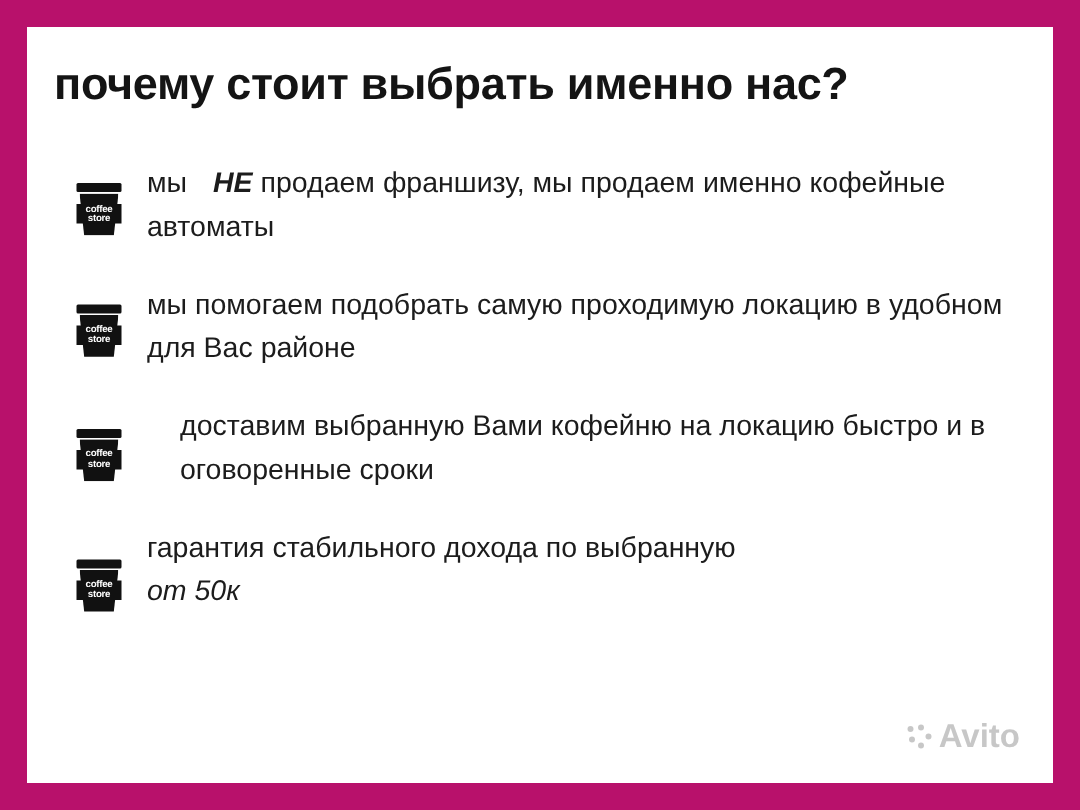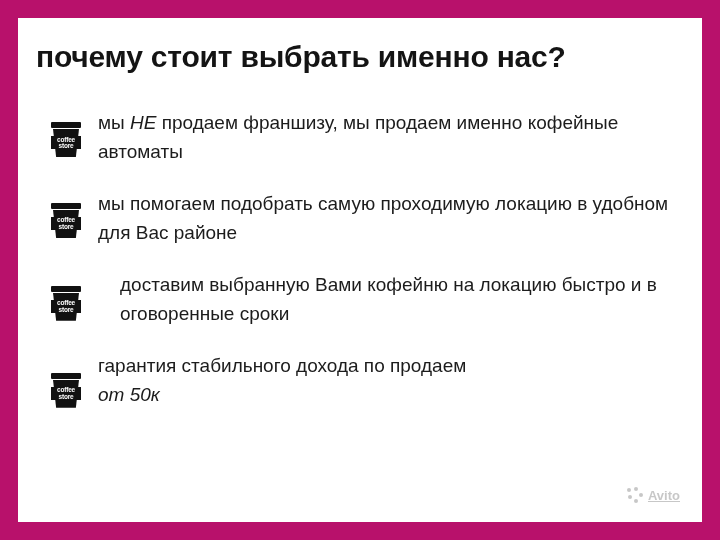--- a/index.html
+++ b/index.html
@@ -59,21 +59,22 @@
   }
   .item-text {
     flex: 1 1 auto;
     font-size: 19px;
     color: #1c1c1c;
     line-height: 1.55;
     padding-top: 0px;
   }
   .item-text .em {
     font-style: italic;
-    font-weight: normal;
+    font-weight: bold;
+    margin-left: 12px;
   }
   .item-text .bolditalic {
     font-style: italic;
     font-weight: normal;
   }
   
   #item-0 { margin-top: 6px; }
   #item-0 .item-icon { padding-top: 14px; }
   #item-1 { margin-top: 6px; }
   #item-1 .item-icon { padding-top: 14px; }
@@ -139,23 +140,22 @@
     letter-spacing: -0.2px;
   }
   #watermark {
     position: absolute;
     right: 22px;
     bottom: 18px;
     display: flex;
     align-items: center;
     opacity: 0.55;
     color: #9b9b9b;
-    font-size: 13px;
-    font-weight: bold;
-    text-decoration: underline;
+    font-size: 22px;
+    font-weight: bold;
   }
   #watermark .wm-mark {
     width: 17px;
     height: 17px;
     margin-right: 4px;
     position: relative;
   }
   #watermark .wm-mark i {
     position: absolute;
     width: 4px;
@@ -229,21 +229,21 @@
         <div class="item-icon">
           <div class="cup">
             <span class="lid"></span>
             <span class="body"></span>
             <span class="sleeve"></span>
             <span class="txt1">coffee</span>
             <span class="txt2">store</span>
           </div>
         </div>
         <div class="item-text">
-          <span>гарантия стабильного дохода по продаем </span><br>
+          <span>гарантия стабильного дохода по выбранную </span><br>
           <span class="bolditalic">от 50к</span>
         </div>
       </div>
 
     </div>
 
     <div id="watermark">
       <span class="wm-mark">
         <i></i>
           <i></i>

